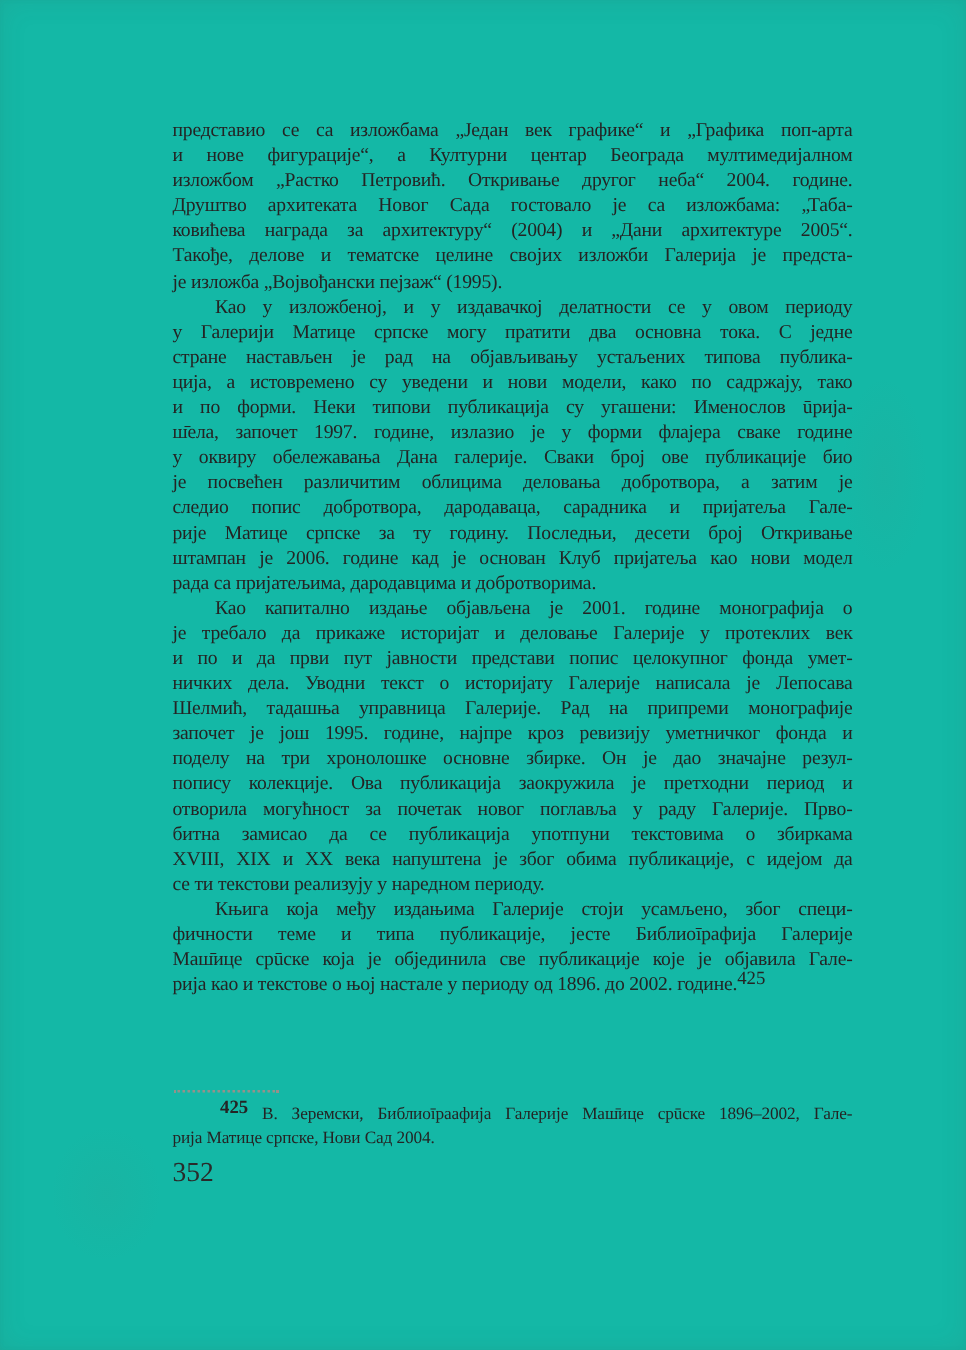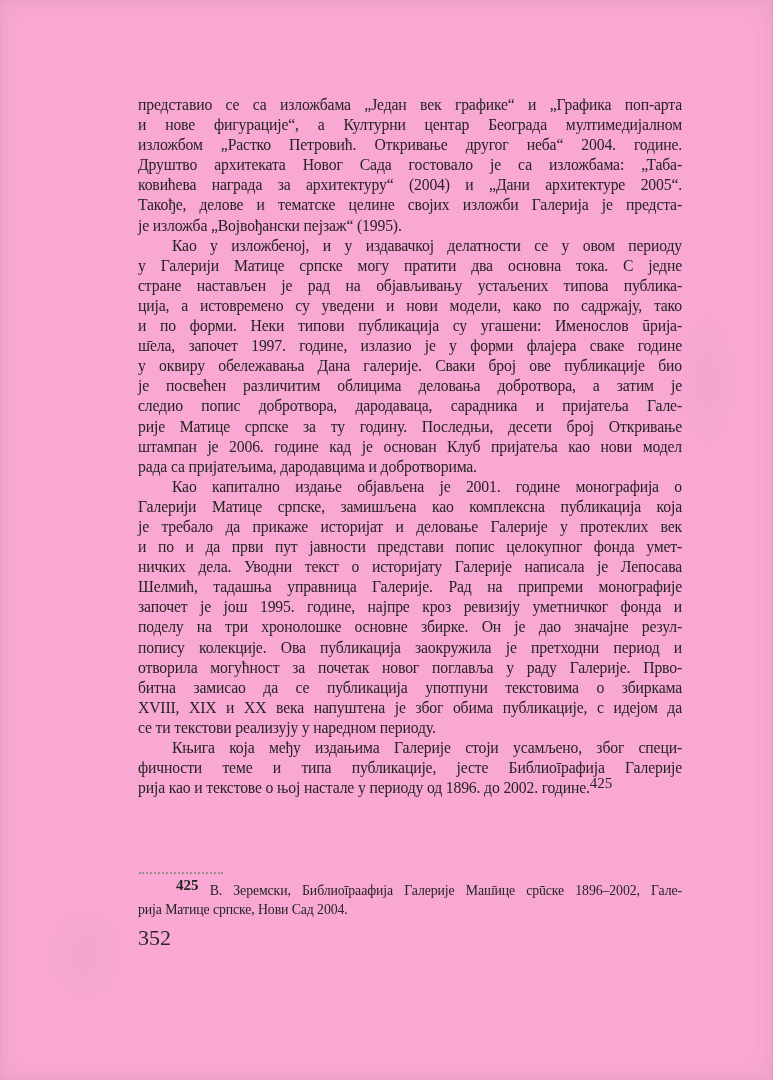--- a/index.html
+++ b/index.html
@@ -4,21 +4,21 @@
 <style>
   html,body{margin:0;padding:0;}
   body{
     width:773px;height:1080px;
     background:#e9e9e7;
     font-family:"Liberation Serif","DejaVu Serif",serif;
   }
   .page{
     position:relative;
     width:773px;height:1080px;
-    background:#f9a8d4;
+    background:#14b8a6;
     color:#242424;
     overflow:hidden;
   }
   .vignette{
     position:absolute;inset:0;
     box-shadow:inset 0 0 22px rgba(80,78,70,0.10), inset 0 0 4px rgba(80,78,70,0.05);
     pointer-events:none;
   }
   .smudge1{
     position:absolute;left:672px;top:300px;width:70px;height:160px;
@@ -89,36 +89,36 @@
         <div class="line"><span class="it">ш̄ела</span><span>, започет 1997. године, излазио је у форми флајера сваке године</span></div>
         <div class="line"><span>у оквиру обележавања Дана галерије. Сваки број ове публикације био</span></div>
         <div class="line"><span>је посвећен различитим облицима деловања добротвора, а затим је</span></div>
         <div class="line"><span>следио попис добротвора, дародаваца, сарадника и пријатеља Гале-</span></div>
         <div class="line"><span>рије Матице српске за ту годину. Последњи, десети број </span><span class="it">Откривање</span></div>
         <div class="line"><span>штампан је 2006. године кад је основан Клуб пријатеља као нови модел</span></div>
         <div class="line end"><span>рада са пријатељима, дародавцима и добротворима.</span></div>
       </div>
       <div>
         <div class="line indent"><span>Као капитално издање објављена је 2001. године монографија о</span></div>
-        <div class="line"><span>Галерији Матице српске, замишљена као комплексна публикација која</span></div>
         <div class="line"><span>је требало да прикаже историјат и деловање Галерије у протеклих век</span></div>
         <div class="line"><span>и по и да први пут јавности представи попис целокупног фонда умет-</span></div>
         <div class="line"><span>ничких дела. Уводни текст о историјату Галерије написала је Лепосава</span></div>
         <div class="line"><span>Шелмић, тадашња управница Галерије. Рад на припреми монографије</span></div>
         <div class="line"><span>започет је још 1995. године, најпре кроз ревизију уметничког фонда и</span></div>
         <div class="line"><span>поделу на три хронолошке основне збирке. Он је дао значајне резул-</span></div>
         <div class="line"><span>попису колекције. Ова публикација заокружила је претходни период и</span></div>
         <div class="line"><span>отворила могућност за почетак новог поглавља у раду Галерије. Прво-</span></div>
         <div class="line"><span>битна замисао да се публикација употпуни текстовима о збиркама</span></div>
         <div class="line"><span>XVIII, XIX и XX века напуштена је због обима публикације, с идејом да</span></div>
         <div class="line end"><span>се ти текстови реализују у наредном периоду.</span></div>
       </div>
       <div>
         <div class="line indent"><span>Књига која међу издањима Галерије стоји усамљено, због специ-</span></div>
         <div class="line"><span>фичности теме и типа публикације, јесте </span><span class="it">Библиоīрафија Галерије</span></div>
+        <div class="line"><span class="it">Маш̄ице срūске</span><span> која је објединила све публикације које је објавила Гале-</span></div>
         <div class="line end"><span>рија као и текстове о њој настале у периоду од 1896. до 2002. године.</span><sup>425</sup></div>
       </div>
     </div>
   <div class="rule"></div>
   <div id="footnote-block">
       <div class="line indent"><sup class="b">425</sup><span> В. Зеремски, </span><span class="it">Библиоīраафија Галерије Маш̄ице срūске 1896–2002</span><span>, Гале-</span></div>
       <div class="line end"><span>рија Матице српске, Нови Сад 2004.</span></div>
     </div>
   <div class="pagenum">352</div>
   <div class="vignette"></div>

